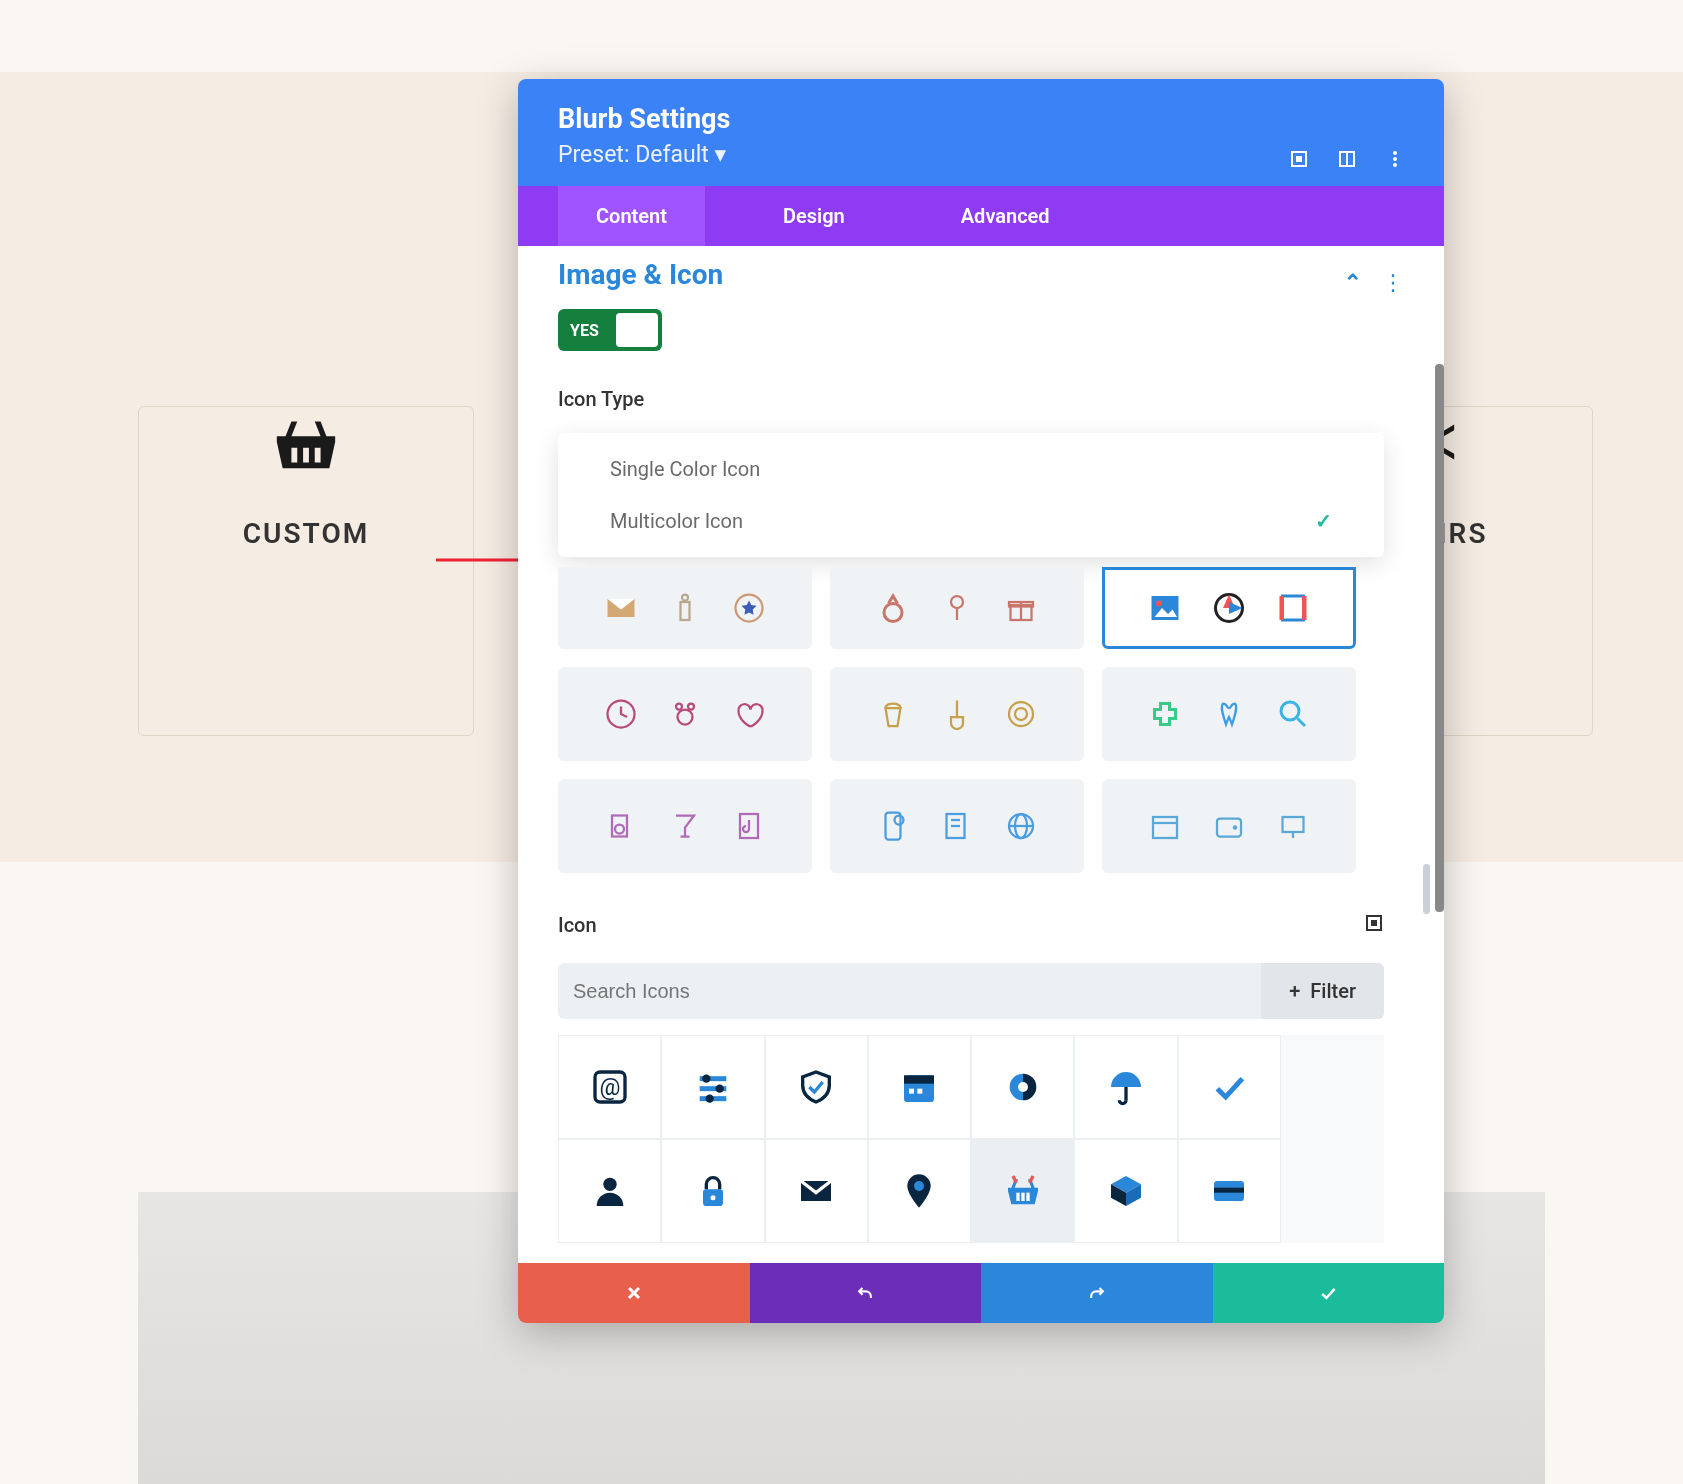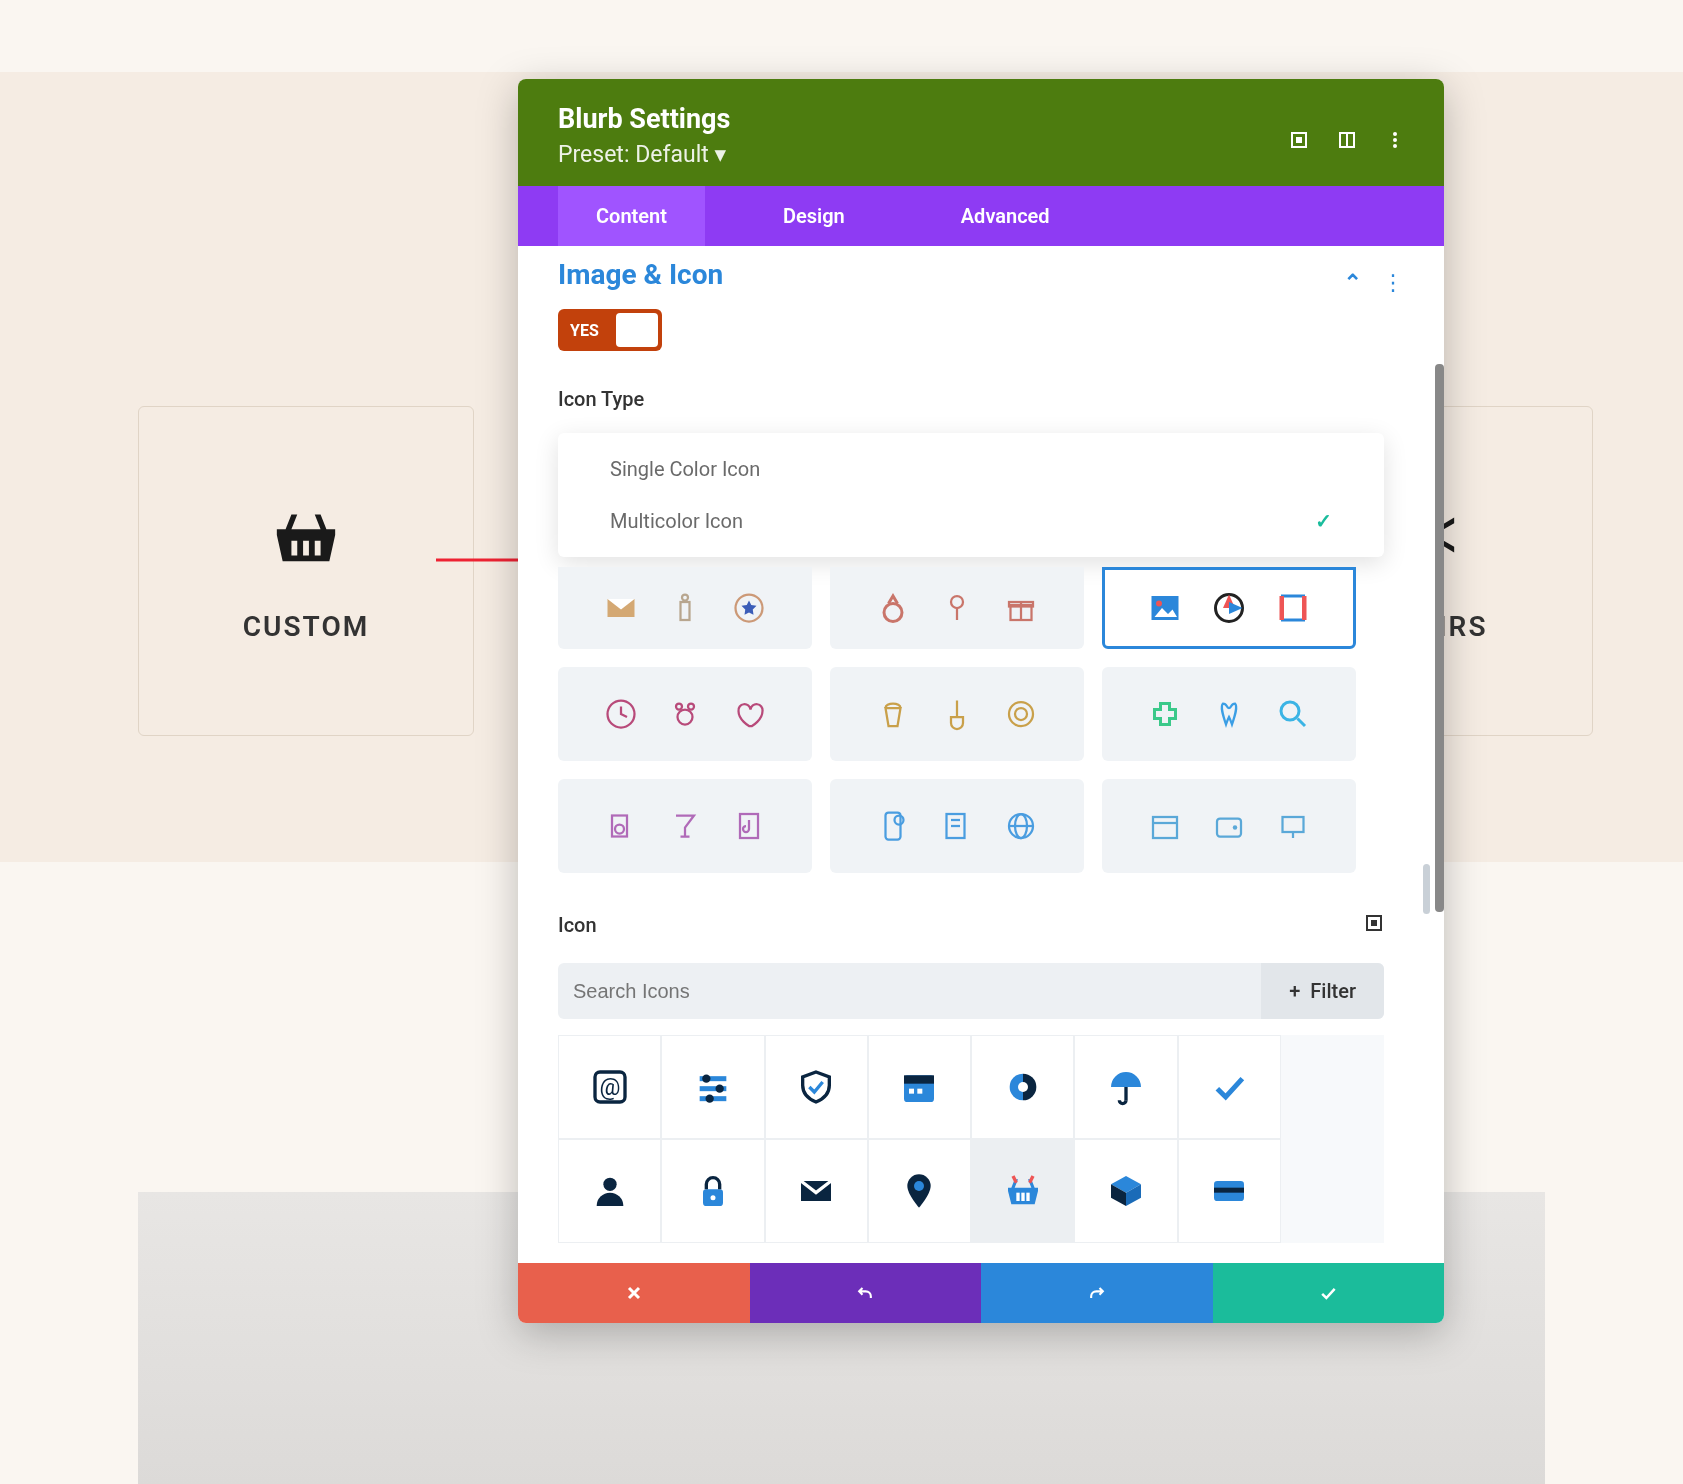--- a/index.html
+++ b/index.html
@@ -20,21 +20,20 @@
 .bg-card {
   position: absolute;
   width: 336px;
   height: 330px;
   background: #f5ece3;
   border: 1px solid #e0d4c6;
   border-radius: 6px;
   display: flex;
   flex-direction: column;
   align-items: center;
-  justify-content: center;
   gap: 40px;
 }
 .bg-card-left { top: 406px; left: 138px; }
 .bg-card-right { top: 406px; right: 90px; }
 .bg-card-title {
   color: #333;
   font-size: 28px;
   font-weight: 600;
   letter-spacing: 2px;
 }
@@ -59,25 +58,25 @@
   position: absolute;
   top: 79px;
   left: 518px;
   width: 926px;
   background: #fff;
   border-radius: 8px;
   box-shadow: 0 10px 40px rgba(0,0,0,0.25);
   overflow: hidden;
 }
 .modal-header {
-  background: #4d7c0f;
+  background: #3b82f6;
   color: #fff;
   padding: 24px 40px 18px 40px;
   display: flex;
-  align-items: center;
+  align-items: flex-end;
   justify-content: space-between;
   gap: 28px;
 }
 .modal-title { font-size: 27px; font-weight: 700; }
 .modal-preset { font-size: 23px; font-weight: 400; margin-top: 6px; opacity: 0.9; }
 .header-icons { display: flex; gap: 30px; align-items: center; margin-top: 8px; }
 .header-icon { width: 18px; height: 18px; display: flex; align-items: center; justify-content: center; cursor: pointer; }
 .tabs {
   background: #8e3bf3;
   display: flex;
@@ -111,21 +110,21 @@
 .field-label {
   font-size: 20px;
   color: #333;
   margin-top: 36px;
   font-weight: 500;
 }
 .toggle {
   display: inline-flex;
   align-items: center;
   margin-top: 18px;
-  background: #c2410c;
+  background: #15803d;
   border-radius: 6px;
   height: 42px;
   width: 104px;
   position: relative;
   color: #fff;
   font-weight: 700;
   font-size: 16px;
   padding-left: 12px;
 }
 .toggle-knob {

